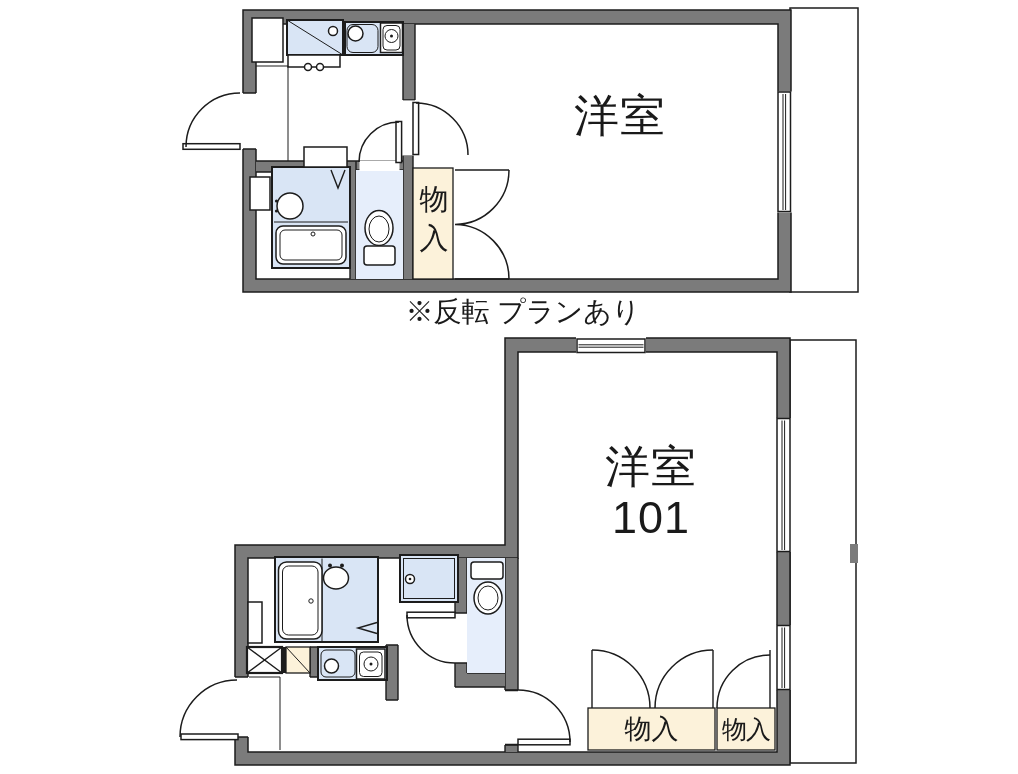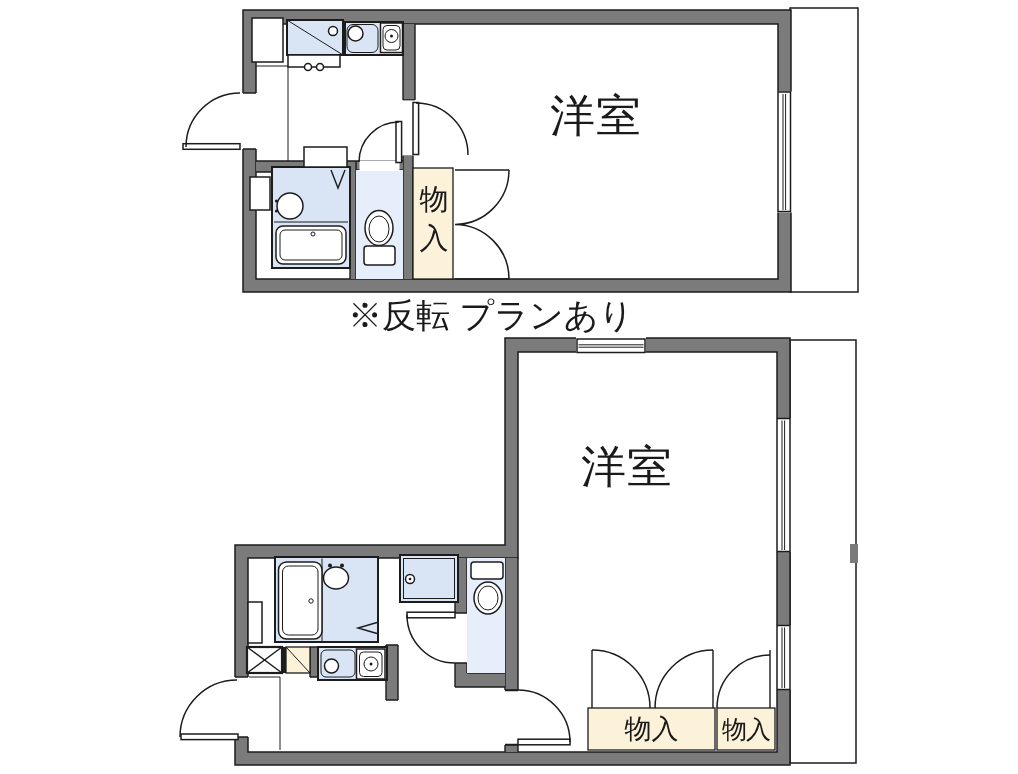--- a/index.html
+++ b/index.html
@@ -16,23 +16,23 @@
   .ln{stroke:var(--line);stroke-width:1.4;fill:none;}
   .thin{stroke-width:1;}
   .fix{fill:var(--fixture);stroke:var(--line);stroke-width:2;}
   .floorblue{fill:var(--floor);stroke:none;}
   .wht{fill:#fff;stroke:var(--line);stroke-width:1.5;}
   .cover{fill:#fff;stroke:none;}
   .cream{fill:var(--closet);stroke:var(--line);stroke-width:1.3;}
   .arc{stroke:var(--line);stroke-width:1.5;fill:none;}
   .dot{fill:var(--line);stroke:none;}
   
-  .jp{position:absolute;text-align:left;color:var(--text);}
+  .jp{position:absolute;text-align:center;color:var(--text);}
   .room-label{width:140px;font-size:45px;line-height:1.14;letter-spacing:1px;white-space:nowrap;}
-  .note-label{width:350px;font-size:34px;white-space:nowrap;}
+  .note-label{width:350px;font-size:28px;white-space:nowrap;}
   .closet-h{display:flex;align-items:center;justify-content:center;font-size:27px;}
   .closet-v{font-size:29px;}
   .closet-v .vtext{width:29px;margin:0 auto;word-break:break-all;line-height:1.35;}
 </style>
 </head>
 <body>
 
 <div class="canvas">
 <svg width="1018" height="774" viewBox="0 0 1018 774">
 
@@ -245,20 +245,21 @@
 </svg>
 
 <div class="jp room-label" style="left:550px;top:90px;">
   <div>洋室</div>
 </div>
 
 <div class="jp note-label" style="left:348px;top:293px;">※反転 プランあり</div>
 
 <div class="jp room-label" style="left:581px;top:441px;">
   <div>洋室</div>
+  <div>101</div>
 </div>
 
 <div class="jp closet-v" style="left:414px;top:180px;width:40px;">
   <div class="vtext">物入</div>
 </div>
 
 <div class="jp closet-h" style="left:588px;top:708px;width:127px;height:42px;">物入</div>
 <div class="jp closet-h" style="left:717px;top:708px;width:58px;height:42px;font-size:25px;letter-spacing:-1px;">物入</div>
 
 </div>

